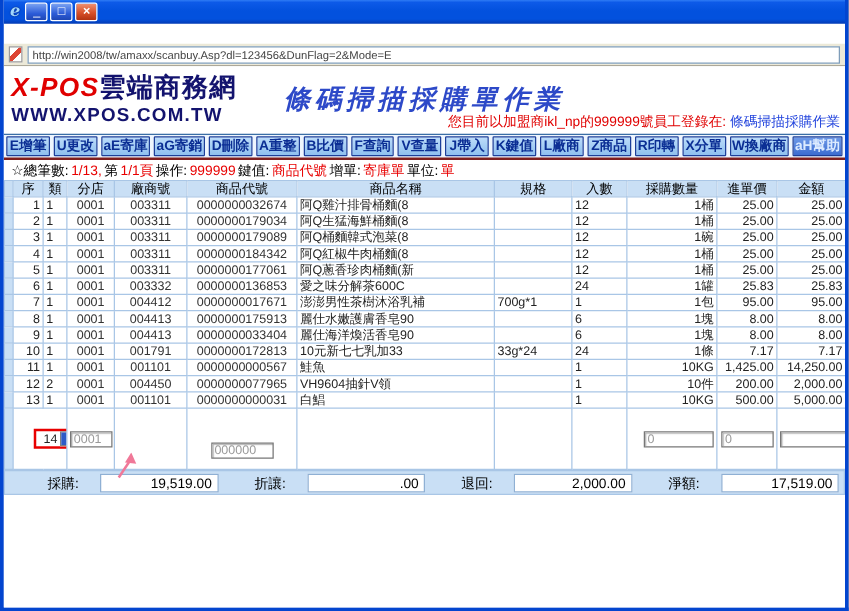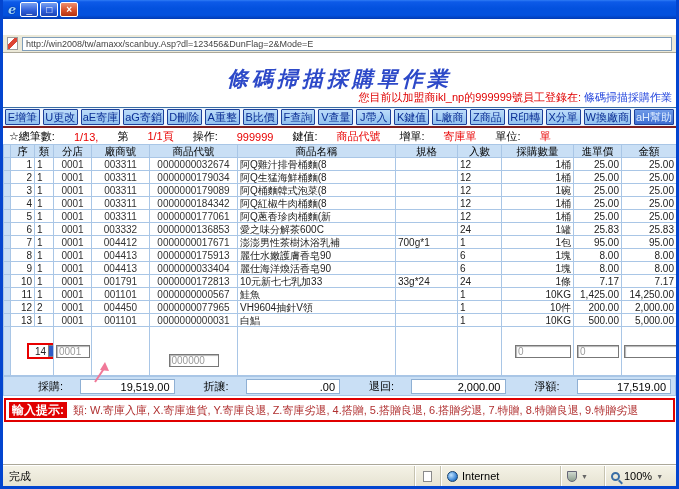--- a/index.html
+++ b/index.html
@@ -60,29 +60,29 @@
   .loginline { position: absolute; right: 4px; bottom: 2px; font-size: 11px; white-space: nowrap; }
   .login-prefix { color: #e00000; }
   .login-loc { color: #2244dd; }
 
   
   .toolbar {
     flex: 0 0 21px; display: flex; align-items: center; gap: 3px; padding: 0 2px;
     border-top: 1px solid #3a6ea5; border-bottom: 2px solid #7e1f1f; background: #eef5fd;
   }
   .tbtn {
-    flex: 1; height: 16px; font-size: 11px; font-weight: normal; color: #0b2e94;
+    flex: 1; height: 16px; font-size: 11px; font-weight: bold; color: #0b2e94;
     background: linear-gradient(180deg,#bcdcfa,#8fc0ef);
     border: 1px solid #1c3f9a; border-radius: 1px; cursor: pointer; padding: 0 1px;
     white-space: nowrap; line-height: 13px;
   }
   .tbtn.help { background: linear-gradient(180deg,#6e9ae8,#3c6cd0); color: #dcebff; }
 
   
-  .statusline { flex: 0 0 14px; display: flex; align-items: center; gap: 19px; padding: 1px 6px 0; font-size: 11px; white-space: nowrap; }
+  .statusline { flex: 0 0 14px; display: flex; align-items: center; gap: 2px; padding: 1px 6px 0; font-size: 11px; white-space: nowrap; }
   .seg.k { color: #000; }
   .seg.r { color: #e80000; }
 
   
   .gridwrap { flex: 0 0 auto; position: relative; }
   table.grid { width: 673px; border-collapse: collapse; table-layout: fixed; font-size: 10px; color: #222; }
   table.grid th, table.grid td { border: 1px solid #a9c6e6; padding: 0 2px; height: 13px; line-height: 11px; overflow: hidden; white-space: nowrap; }
   table.grid thead th { background: #c9dff5; color: #000; font-weight: normal; font-size: 10.5px; text-align: center; }
   td.strip, th.strip { background: #c9dff5; padding: 0; }
   td.c-seq { text-align: right; }
@@ -161,20 +161,24 @@
   </div>
 
   <div class="addressbar">
     <span class="pageicon"></span>
     <div class="urlbox">http://win2008/tw/amaxx/scanbuy.Asp?dl=123456&amp;DunFlag=2&amp;Mode=E</div>
   </div>
 
   <div class="content">
 
     <div class="pagehead">
+      <div class="logo-line1">
+        <span class="logo-xpos">X-POS</span><span class="logo-cloud">雲端商務網</span>
+      </div>
+      <div class="logo-sub">WWW.XPOS.COM.TW</div>
       <div class="pagetitle">條碼掃描採購單作業</div>
       <div class="loginline">
         <span class="login-prefix">您目前以加盟商ikl_np的999999號員工登錄在: </span><span class="login-loc">條碼掃描採購作業</span>
       </div>
     </div>
 
     <div class="toolbar">
       <button class="tbtn">E增筆</button>
         <button class="tbtn">U更改</button>
         <button class="tbtn">aE寄庫</button>
@@ -467,41 +471,18 @@
       <span class="tlabel">採購:</span>
       <span class="tval">19,519.00</span>
       <span class="tlabel">折讓:</span>
       <span class="tval">.00</span>
       <span class="tlabel">退回:</span>
       <span class="tval">2,000.00</span>
       <span class="tlabel">淨額:</span>
       <span class="tval">17,519.00</span>
     </div>
 
-    <div class="hintbox">
-      <span class="hintlabel">輸入提示:</span>
-      <span class="hinttext">類: W.寄庫入庫, X.寄庫進貨, Y.寄庫良退, Z.寄庫劣退, 4.搭贈, 5.搭贈良退, 6.搭贈劣退, 7.特贈, 8.特贈良退, 9.特贈劣退</span>
-    </div>
 
     <div class="filler"></div>
   </div>
 
-  <div class="statusbar">
-    <div class="sb-left">完成</div>
-    <div class="sb-pane sb-iconpane">
-      <span class="minipage"></span>
-    </div>
-    <div class="sb-pane" style="width:120px;">
-      <span class="globe"></span>
-      <span>Internet</span>
-    </div>
-    <div class="sb-pane" style="width:44px;">
-      <span class="shield"></span>
-      <span class="dd">▼</span>
-    </div>
-    <div class="sb-pane" style="width:72px;">
-      <span class="mag"></span>
-      <span>100%</span>
-      <span class="dd">▼</span>
-    </div>
-  </div>
 
 </div>
 
 </body></html>

